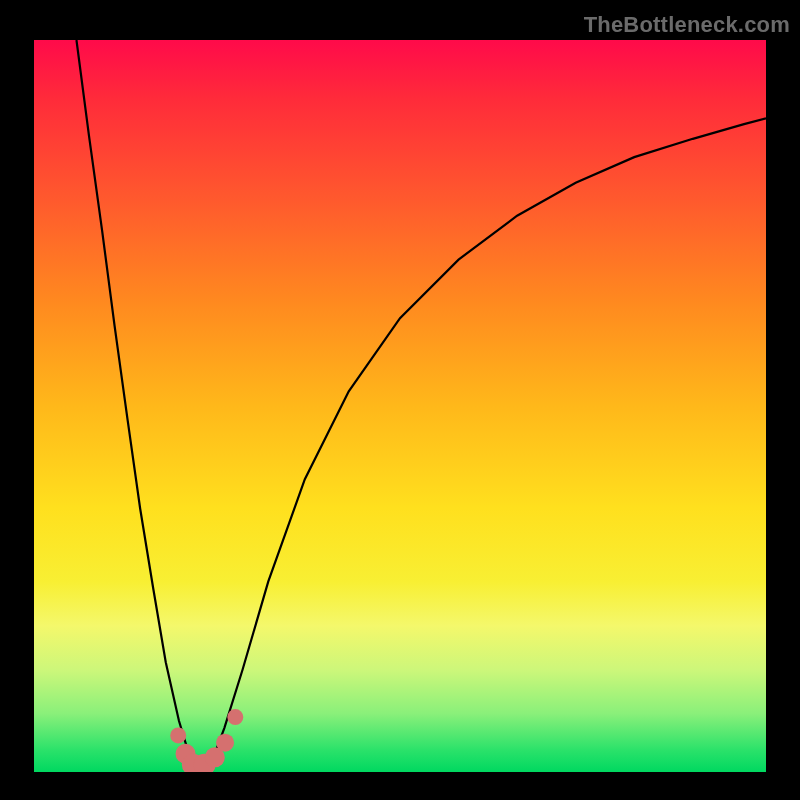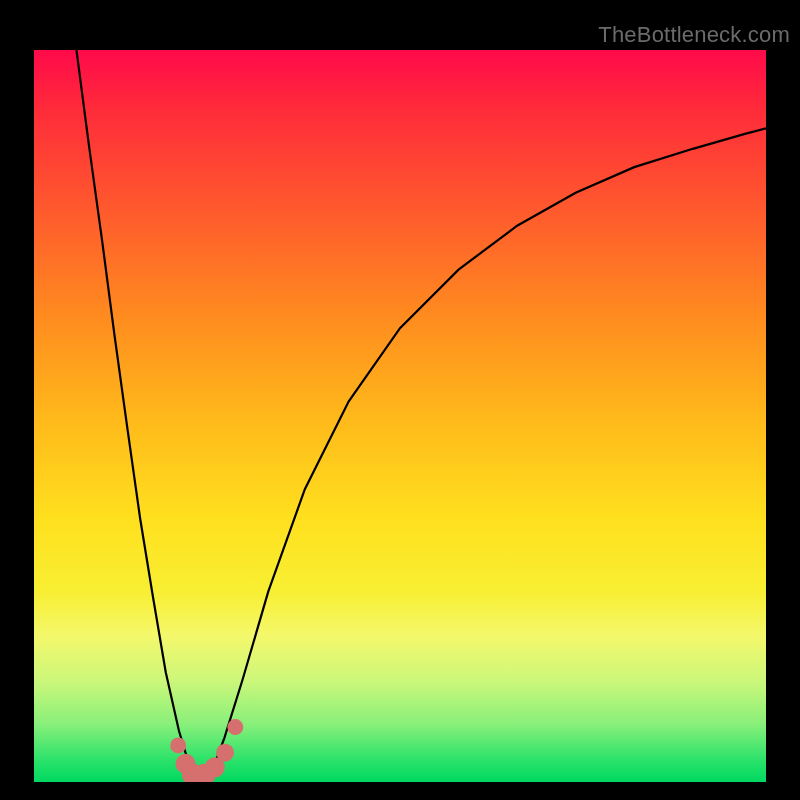--- a/index.html
+++ b/index.html
@@ -7,24 +7,25 @@
     padding: 0;
     width: 800px;
     height: 800px;
     background: #000;
     overflow: hidden;
     font-family: Arial, Helvetica, sans-serif;
   }
   .frame {
     position: absolute;
     left: 0;
-    top: 16px;
+    top: 6px;
     width: 800px;
     height: 659px;
     background: #000;
+    font-weight: bold;
   }
   .plot {
     position: absolute;
     left: 34px;
     top: 34px;
     width: 732px;
     height: 732px;
     background: linear-gradient(to bottom,
       #ff0a4a 0%,
       #ff2b3a 8%,

